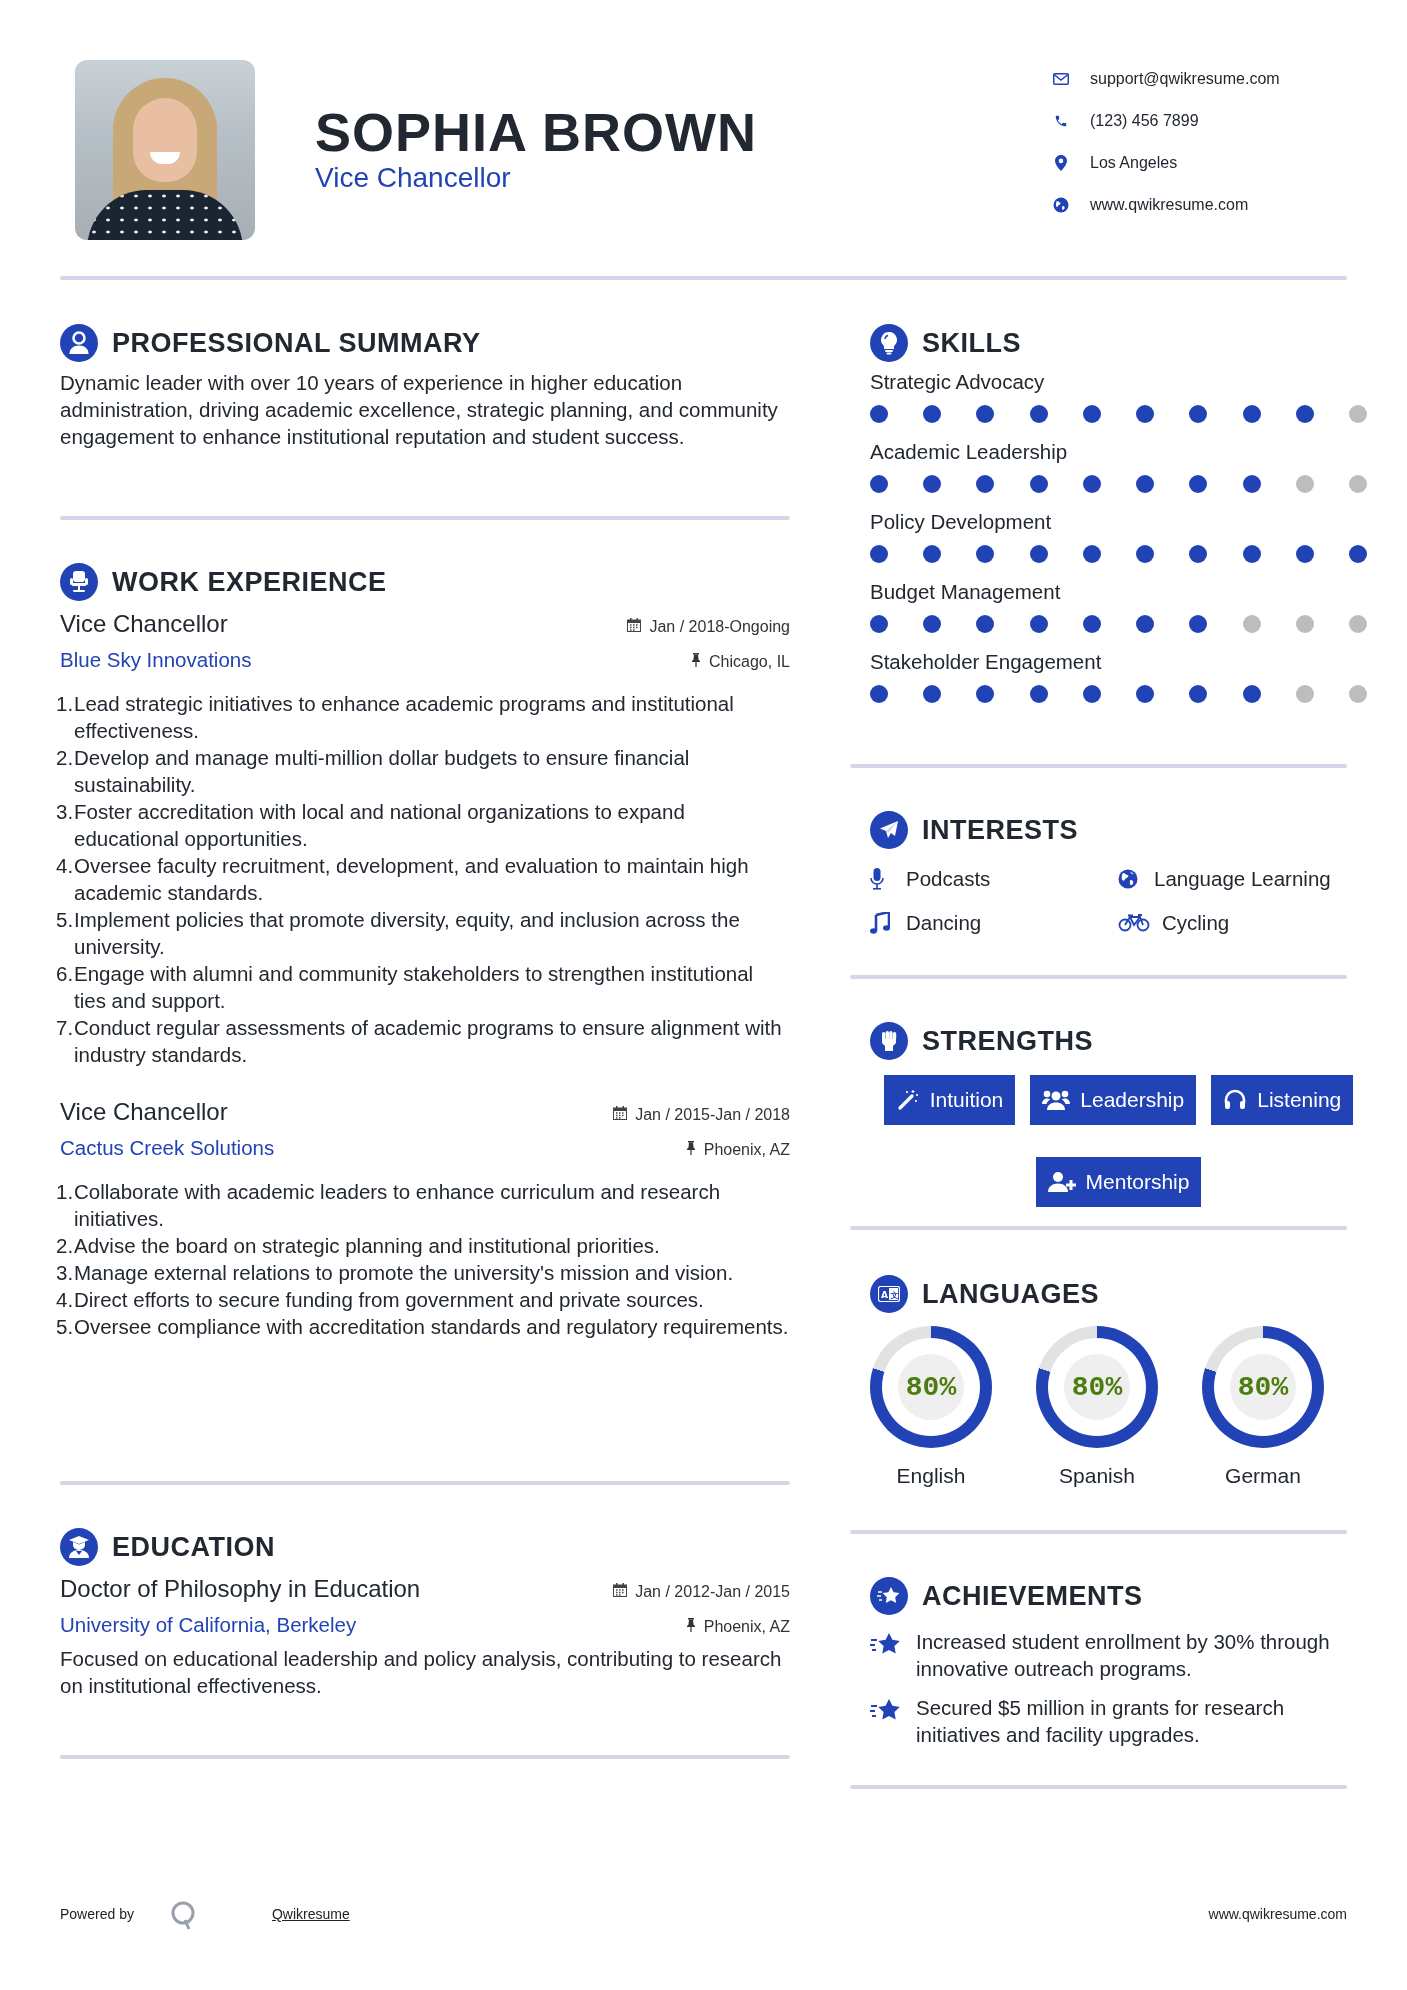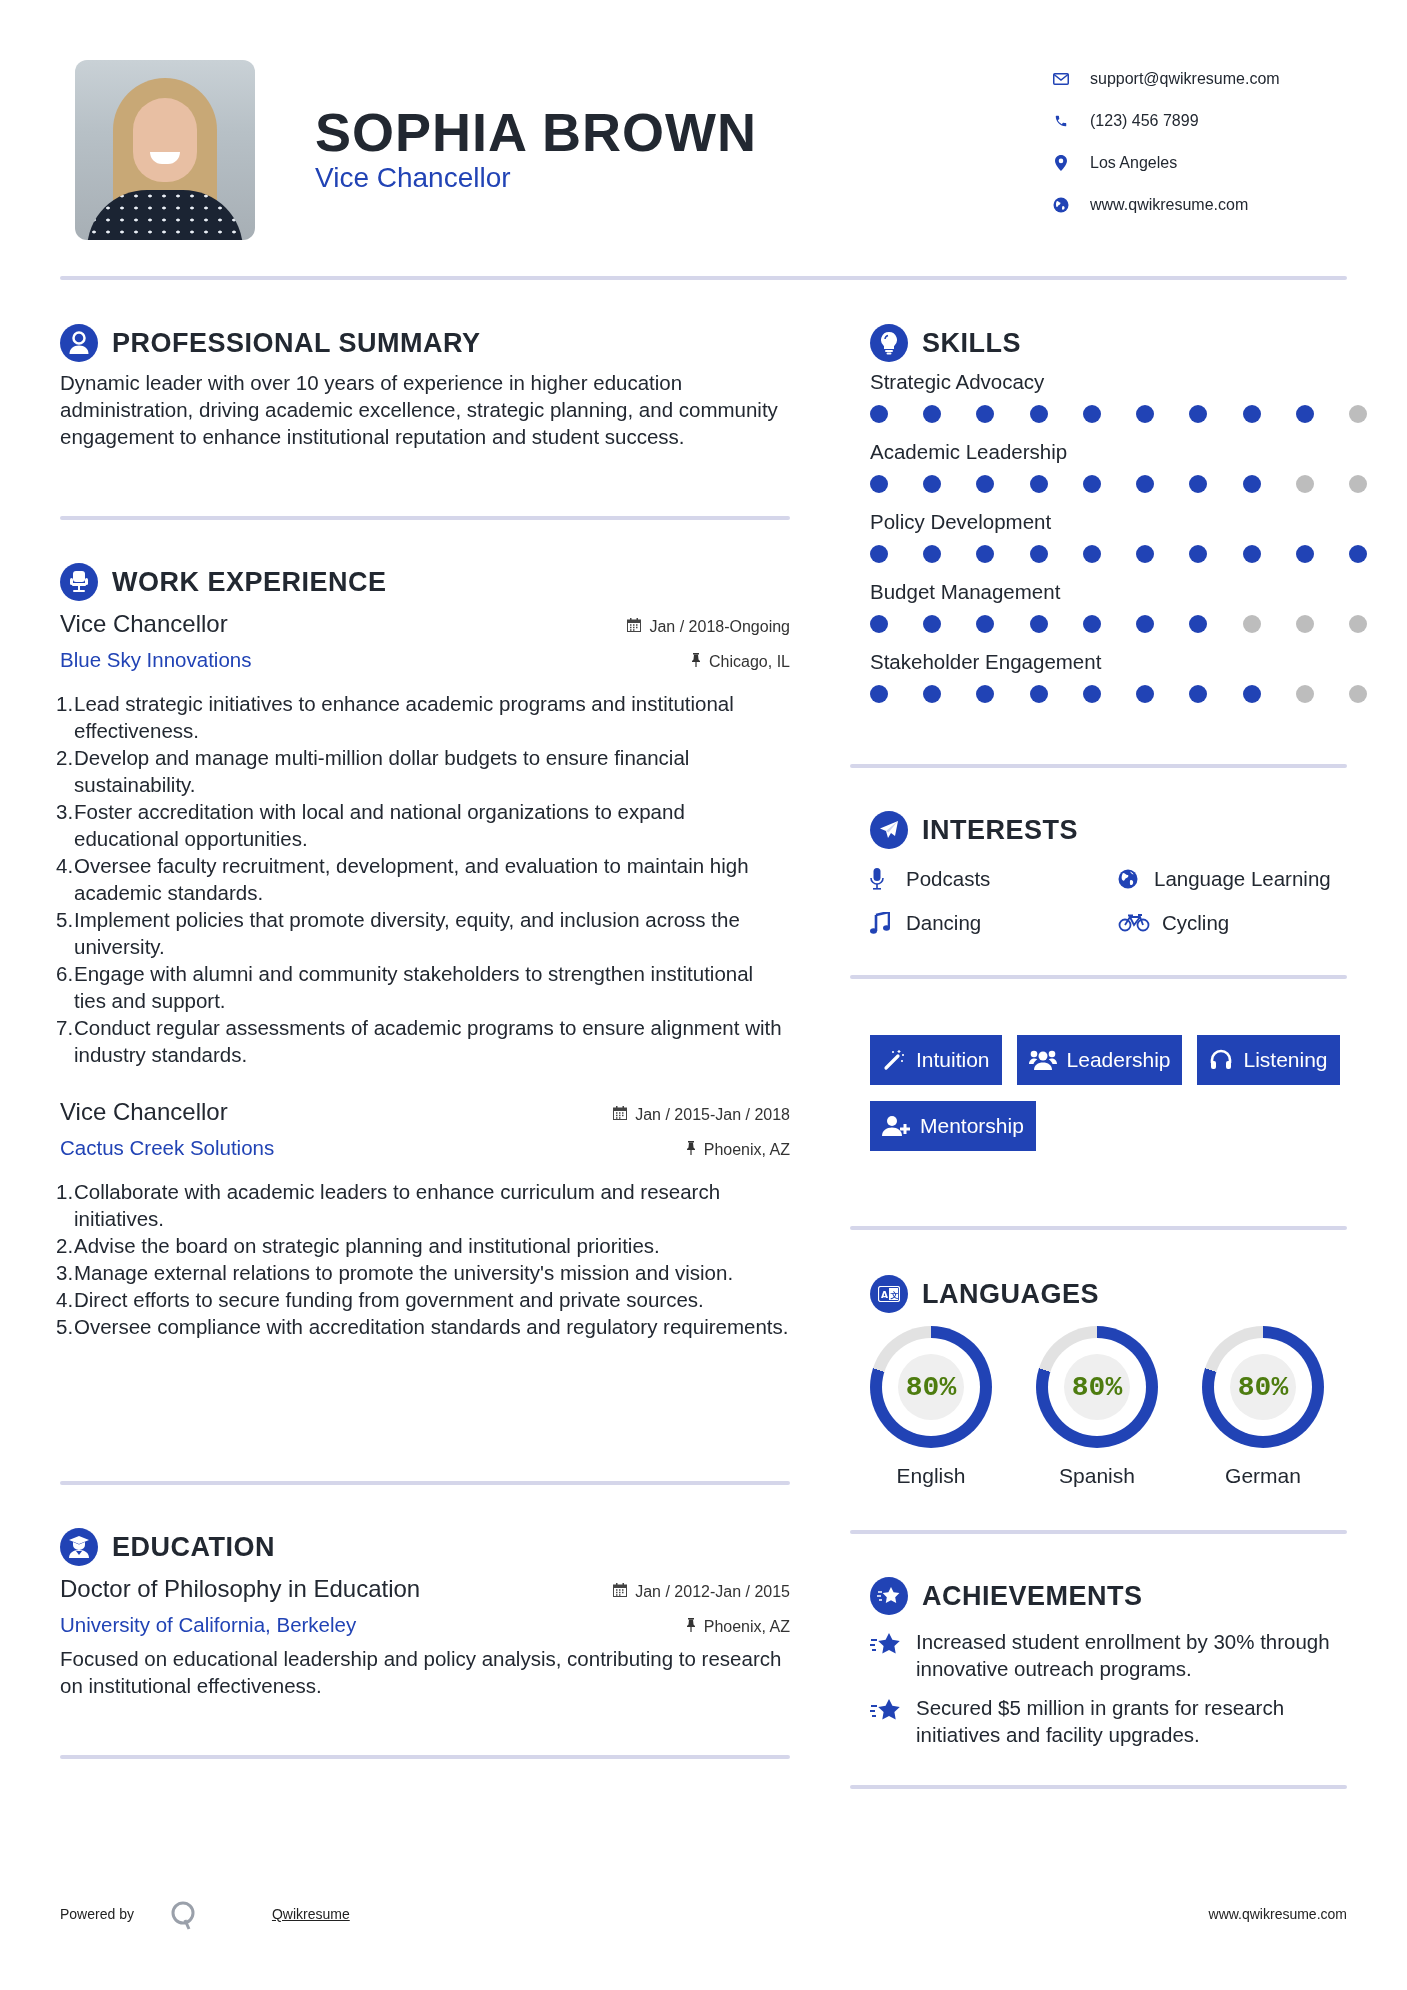--- a/index.html
+++ b/index.html
@@ -47,21 +47,21 @@
   .right { left: 870px; width: 497px; }
   .skill-name { font-size: 20.5px; line-height: 30px; }
   .dots { display: flex; justify-content: space-between; width: 497px; margin: 8px 0 14px; }
   .dot { width: 18px; height: 18px; border-radius: 50%; background: #2143b5; }
   .dot.off { background: #bdbdbd; }
 
   .interest-grid { display: grid; grid-template-columns: 248px 249px; row-gap: 10px; margin-top: 12px; }
   .interest { display: flex; align-items: center; font-size: 20.5px; height: 34px; }
   .interest .ic { width: 28px; height: 24px; display: flex; align-items: center; margin-right: 8px; }
 
-  .strengths { display: flex; flex-wrap: wrap; gap: 16px 15px; width: 497px; margin-top: 14px; }
+  .strengths { display: flex; flex-wrap: wrap; gap: 32px 15px; width: 497px; margin-top: 14px; justify-content: center; }
   .badge { background: #2143b5; color: #fff; height: 50px; padding: 0 12px; display: flex; align-items: center; font-size: 21px; gap: 10px; }
   .badge .ic { width: 24px; height: 24px; display: flex; align-items: center; justify-content: center; }
 
   .langs { display: flex; gap: 44px; margin-top: 12px; }
   .lang { width: 122px; display: flex; flex-direction: column; align-items: center; }
   .ring { width: 122px; height: 122px; border-radius: 50%; position: relative; display: flex; align-items: center; justify-content: center; }
   .ring-inner-white { position: absolute; left: 12px; top: 12px; width: 98px; height: 98px; border-radius: 50%; background: #fff; }
   .ring-center { position: relative; width: 66px; height: 66px; border-radius: 50%; background: #efefef; display: flex; align-items: center; justify-content: center; font-size: 28px; font-weight: 700; color: #4d7c0f; font-family: Liberation Mono, monospace; }
   .lang-name { font-size: 21px; margin-top: 16px; }
 
@@ -447,20 +447,32 @@
             <path d="M7 11 L12 3 L22 3 L25 11 M12 3 L16 11 L22 3 M10 1.5h5 M20 1h4" fill="none" stroke="#2143b5" stroke-width="1.8"></path>
           </svg>
         </span>
       <span>Cycling</span>
     </div>
   </div>
 </div>
 <div class="abs divider" style="left:850px; top:975px; width:497px;"></div>
 
 <div class="abs right" style="top:1021px;">
+  <div class="sec-head">
+    <span class="sec-icon">
+      <svg width="18" height="22" viewBox="0 0 18 22">
+          <rect x="2" y="2" width="3.4" height="8" rx="1.7" fill="#fff"></rect>
+          <rect x="5.6" y="1" width="3.4" height="9" rx="1.7" fill="#fff"></rect>
+          <rect x="9.2" y="1" width="3.4" height="9" rx="1.7" fill="#fff"></rect>
+          <rect x="12.8" y="2" width="3.4" height="8" rx="1.7" fill="#fff"></rect>
+          <path d="M2 9h14v4l-3 3v5H5v-5l-3-3z" fill="#fff"></path>
+        </svg>
+    </span>
+    <span class="sec-title">STRENGTHS</span>
+  </div>
   <div class="strengths">
     <div class="badge">
       <span class="ic">
           <svg width="22" height="22" viewBox="0 0 22 22">
             <path d="M3 19 L15 7" stroke="#fff" stroke-width="3.2" stroke-linecap="round"></path>
             <path d="M16 1v3M14.5 2.5h3M20 5v2M19 6h2M10 2v2M9 3h2M19 11v2M18 12h2" stroke="#fff" stroke-width="1.2"></path>
           </svg>
         </span>
       <span>Intuition</span>
     </div>

